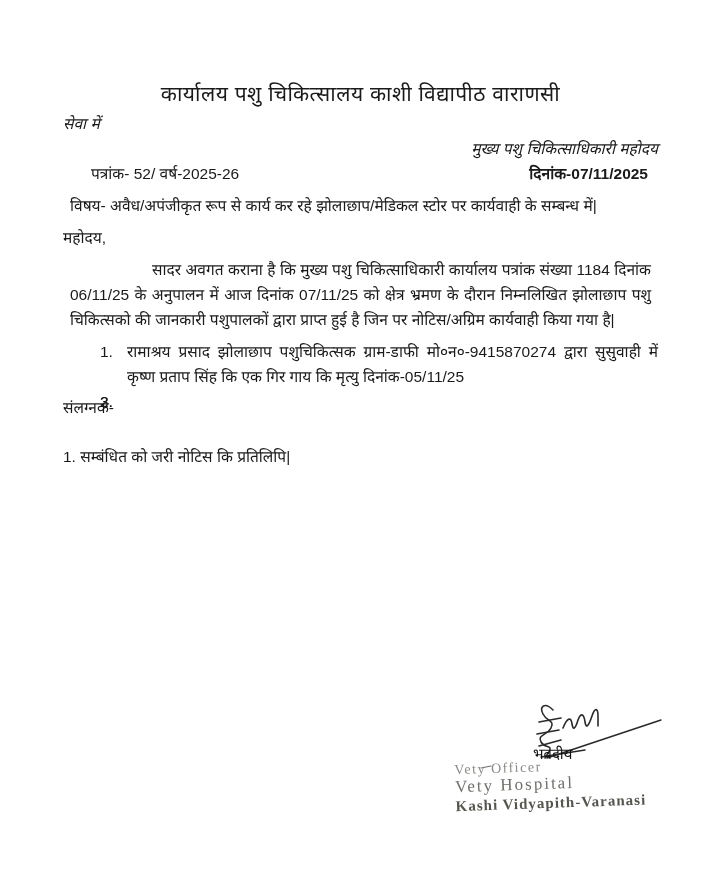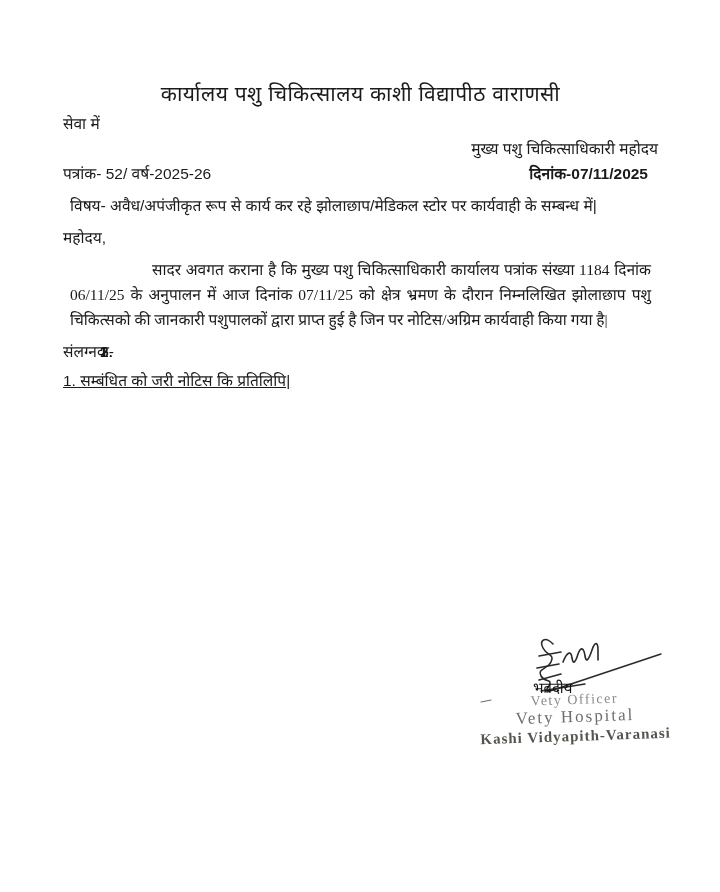--- a/index.html
+++ b/index.html
@@ -22,53 +22,54 @@
     overflow: hidden;
   }
   .title {
     font-size: 21px;
     font-weight: 500;
     text-align: center;
     margin: 0 0 3px 0;
     line-height: 28px;
     letter-spacing: 0.5px;
   }
-  .addr-line { margin: 0; }
+  .addr-line { margin: 0; font-style: italic; }
   .addr-indent { padding-left: 42px; text-align: right; }
   .ref-line {
     display: flex;
     justify-content: space-between;
     align-items: flex-start;
+    margin-left: 28px;
   }
   .ref-line .date { padding-right: 10px; font-weight: bold; }
   p.block {
     margin: 7px;
     text-align: justify;
   }
-  .body-par { text-indent: 82px; font-family: Liberation Serif, serif; }
+  .body-par { text-indent: 82px; }
   .num-list { margin: 0; padding: 0; list-style: none; }
   .num-item {
     position: relative;
     margin: 0 0 0 37px;
     padding-left: 27px;
     text-align: justify;
   }
   .num-item .num {
     position: absolute;
     left: 0;
     top: 0;
   }
   .enclosure-heading { margin-top: 6px; }
-  .enclosure-item { margin-top: 4px; text-decoration: underline; }
+  .enclosure-item { margin-top: 24px; }
   .signature-block {
     position: absolute;
     left: 455px;
-    top: 628px;
+    top: 694px;
     width: 240px;
-    text-align: center;
+    text-align: left;
   }
   .sig-svg { display: block; margin: 0 auto -14px auto; }
   .stamp {
     font-family: "Liberation Serif", "DejaVu Serif", serif;
     transform: rotate(-2deg);
   }
   .stamp-line1 {
     color: #8a8a86;
     font-size: 14px;
     line-height: 15px;
@@ -113,20 +114,21 @@
 
   <p class="block">विषय- अवैध/अपंजीकृत रूप से कार्य कर रहे झोलाछाप/मेडिकल स्टोर पर कार्यवाही के सम्बन्ध में|</p>
 
   <div>महोदय,</div>
 
   <p class="block body-par">सादर अवगत कराना है कि मुख्य पशु चिकित्साधिकारी कार्यालय पत्रांक संख्या 1184 दिनांक 06/11/25 के अनुपालन में आज दिनांक 07/11/25 को क्षेत्र भ्रमण के दौरान निम्नलिखित झोलाछाप पशु चिकित्सको की जानकारी पशुपालकों द्वारा प्राप्त हुई है जिन पर नोटिस/अग्रिम कार्यवाही किया गया है|</p>
 
   <ol class="num-list">
     <li class="num-item">
       <span class="num">1.</span>
+      <span>रामाश्रय प्रसाद झोलाछाप पशुचिकित्सक ग्राम-डाफी मो०न०-9415870274 द्वारा सुसुवाही में कृष्ण प्रताप सिंह कि एक गिर गाय कि मृत्यु दिनांक-05/11/25</span>
     </li>
     <li class="num-item">
       <span class="num">2.</span>
     </li>
     <li class="num-item">
       <span class="num">3.</span>
     </li>
   </ol>
 
 

